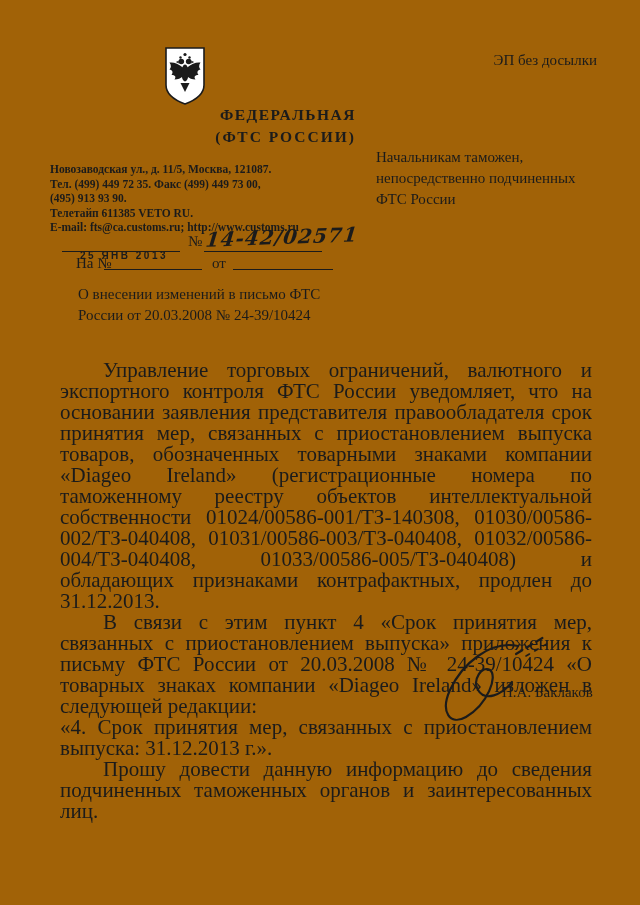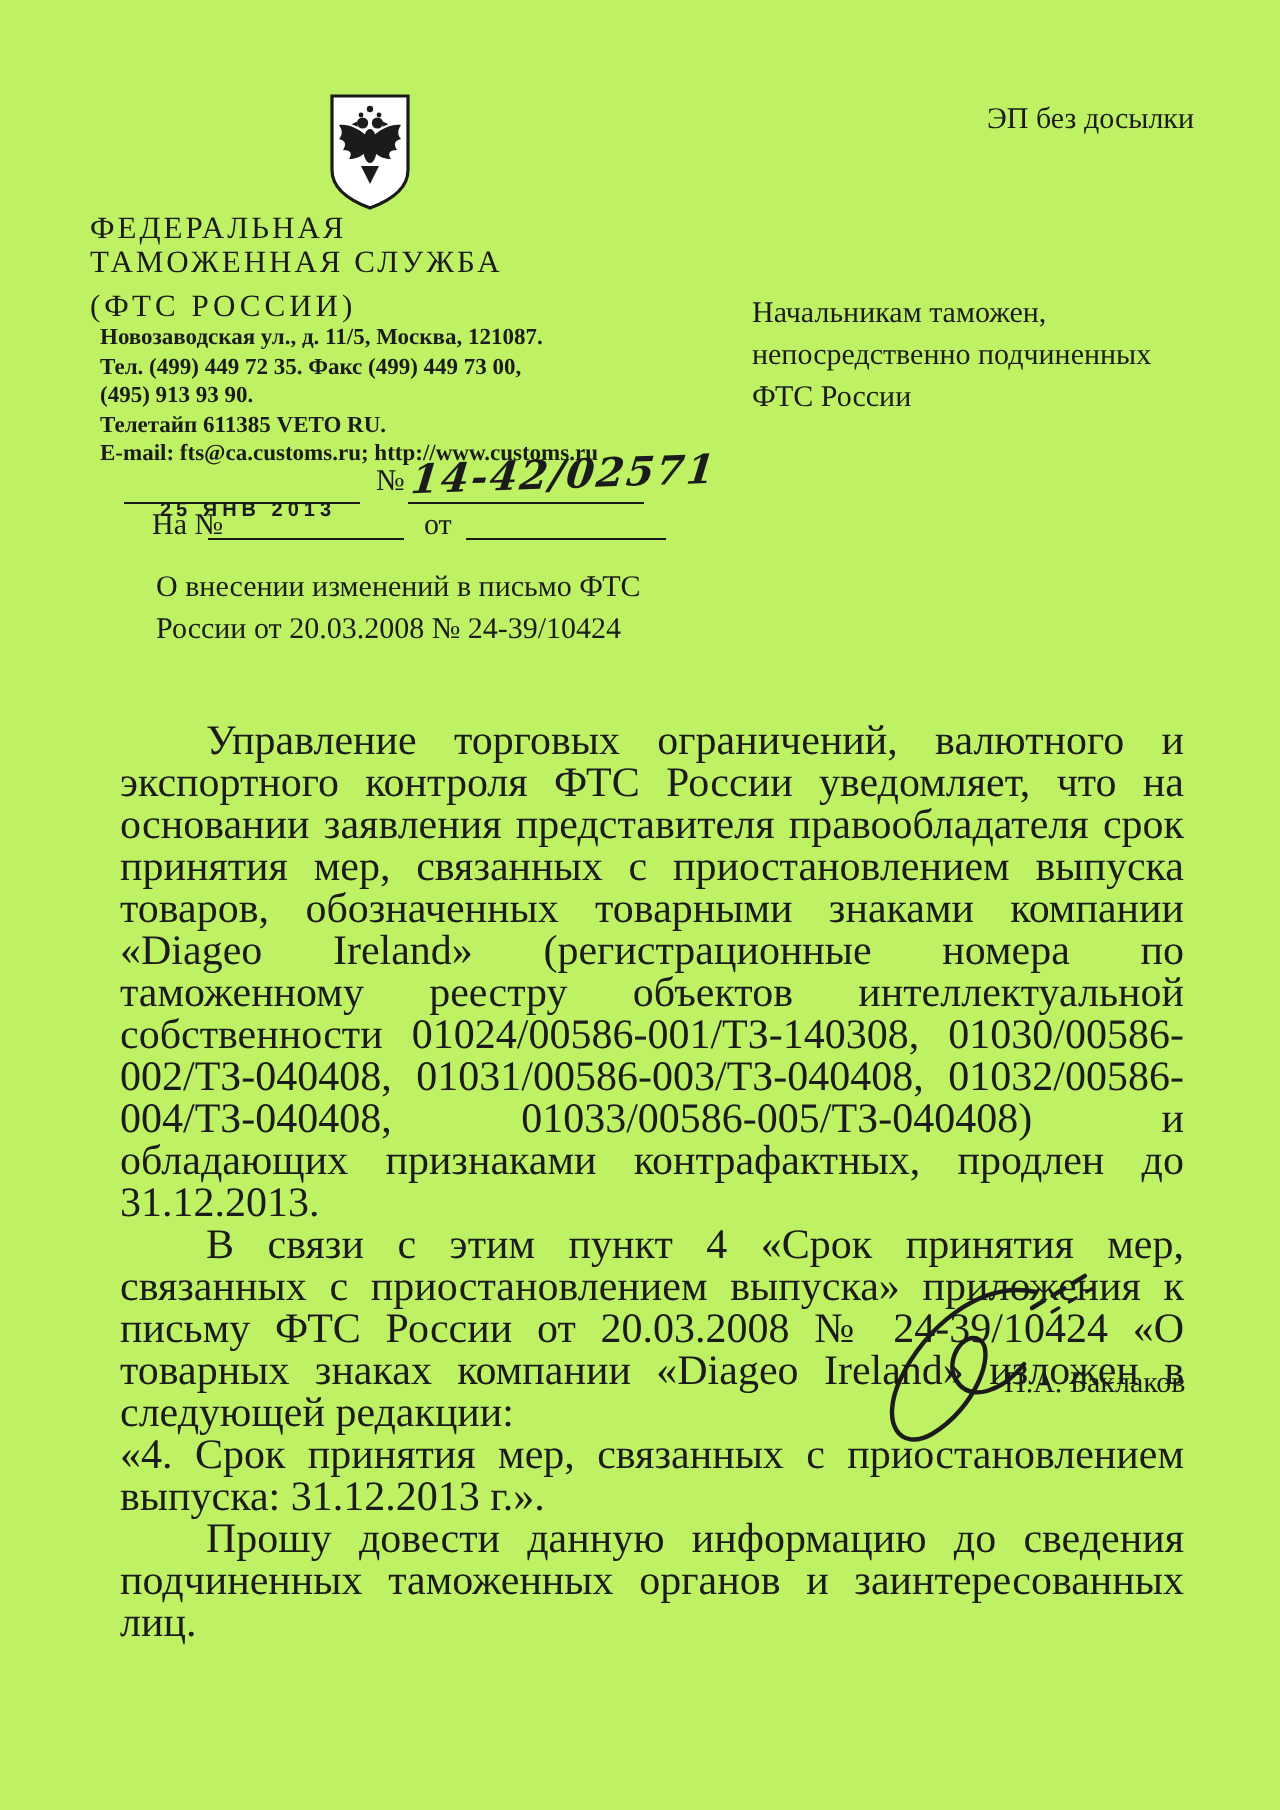--- a/index.html
+++ b/index.html
@@ -1,35 +1,35 @@
 <!DOCTYPE html>
 <html><head>
 <meta charset="utf-8">
 <style>
   html, body { margin:0; padding:0; background:#ffffff; }
   .page {
     position:relative;
     width:640px; height:905px;
-    background:#bef264;
+    background:#a16207;
     color:#1b1b1b;
     font-family:"Liberation Serif", serif;
     overflow:hidden;
   }
   .preline { white-space:pre-line; }
 
   .delivery-note {
     position:absolute; left:375px; top:52px; width:222px;
     text-align:right; font-size:15px;
   }
 
   .emblem { position:absolute; left:163px; top:46px; width:44px; height:60px; }
 
   .org-name {
-    position:absolute; left:45px; top:106px; width:298px;
-    text-align:left; font-weight:normal; font-size:15.5px;
+    position:absolute; left:58px; top:106px; width:298px;
+    text-align:right; font-weight:bold; font-size:15.5px;
     line-height:17px; letter-spacing:1.5px;
   }
   .org-name .fts-line { margin-top:5px; letter-spacing:2px; }
 
   .org-address {
     position:absolute; left:50px; top:162px; width:314px;
     font-weight:bold; font-size:11.5px; line-height:14.5px;
   }
 
   .recipients-1 { position:absolute; left:376px; top:84px;  font-size:15px; line-height:21px; }
@@ -96,21 +96,20 @@
         <path d="M20.5 22 C15 17.5 11 16 6.5 16.5 C8.5 19.5 8.2 21.5 6.5 23.5 C9.5 24.2 10.5 26 8.5 29 C12 29 13.5 30.5 11.5 33.5 C15 33.5 17.5 32.5 20.5 29.5 Z"></path>
         <path d="M23.5 22 C29 17.5 33 16 37.5 16.5 C35.5 19.5 35.8 21.5 37.5 23.5 C34.5 24.2 33.5 26 35.5 29 C32 29 30.5 30.5 32.5 33.5 C29 33.5 26.5 32.5 23.5 29.5 Z"></path>
         <ellipse cx="22" cy="27" rx="3.6" ry="8.5"></ellipse>
         <path d="M17.5 37 H26.5 L22 46 Z"></path>
       </g>
     </svg>
   </div>
 
   <div class="org-name">
     <div>ФЕДЕРАЛЬНАЯ</div>
-    <div>ТАМОЖЕННАЯ СЛУЖБА</div>
     <div class="fts-line">(ФТС РОССИИ)</div>
   </div>
 
   <div class="org-address preline">Новозаводская ул., д. 11/5, Москва, 121087.
 Тел. (499) 449 72 35. Факс (499) 449 73 00,
 (495) 913 93 90.
 Телетайп 611385 VETO RU.
 E-mail: fts@ca.customs.ru; http://www.customs.ru</div>
 
   <div class="recipients-2 preline">Начальникам таможен,

